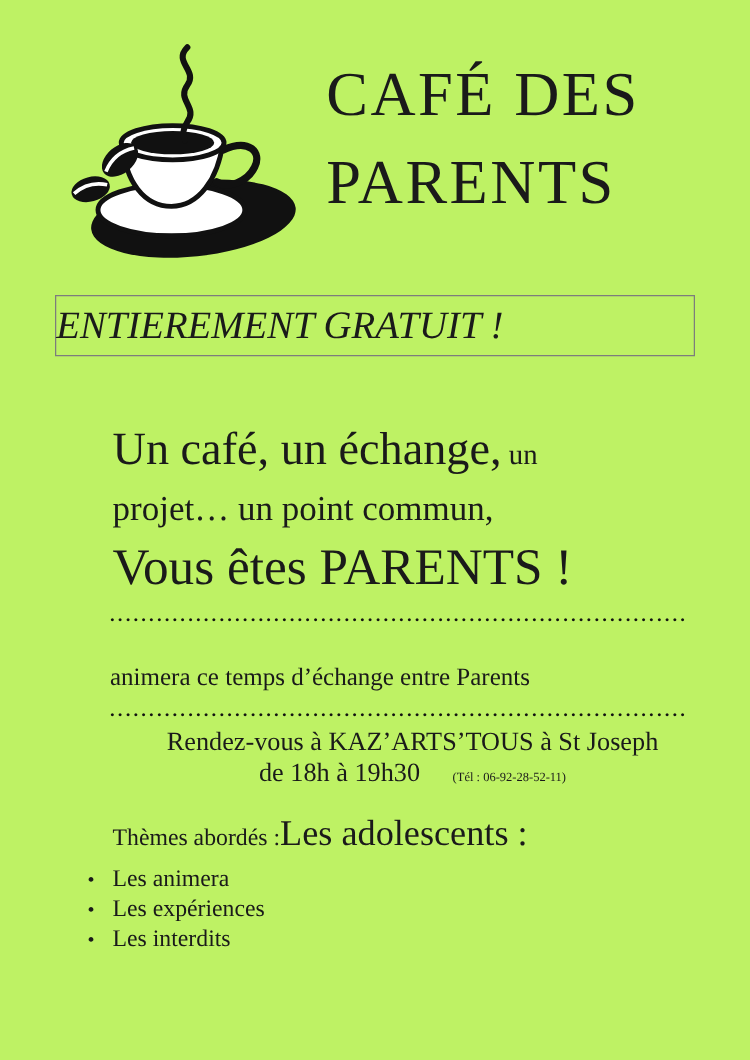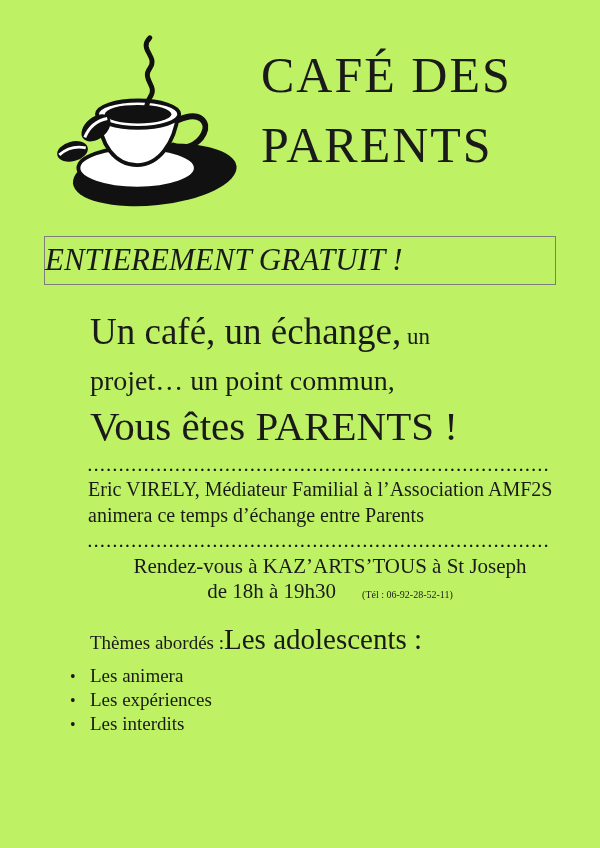--- a/index.html
+++ b/index.html
@@ -25,21 +25,21 @@
   .banner{
     margin:14px 44px 0 44px;
     border:1px solid #7d7d7d;
     text-align:left;
     font-style:italic;
     font-size:31px;
     line-height:38px;
     padding:4px 0 5px 0;
   }
   
-  .intro{margin:22px 0 0 90px;}
+  .intro{margin:50px 0 0 90px;}
   .intro-line1{font-size:37px;line-height:50px;white-space:nowrap;}
   .intro-line1 .small{font-size:23px;}
   .intro-line2{font-size:28px;line-height:38px;}
   .intro-line3{font-size:41px;line-height:52px;}
   
   .dots{
     margin:8px 0 0 88px;
     width:462px;overflow:hidden;white-space:nowrap;
     font-size:15px;line-height:12px;letter-spacing:2.5px;
     font-weight:700;color:#111;
@@ -106,21 +106,21 @@
     <div class="intro-line1">
       <span class="big">Un café, un échange,</span><span class="small"> un</span>
     </div>
     <div class="intro-line2">projet… un point commun,</div>
     <div class="intro-line3">Vous êtes PARENTS !</div>
   </div>
 
   <div class="dots">..........................................................................................</div>
 
   <p class="mediator">
-    <span>Eric VIRELY, Médiateur Familial à l’Association AMF2S</span><br>
+    <br>
     <span>animera ce temps d’échange entre Parents</span>
   </p>
 
   <div class="dots">..........................................................................................</div>
 
   <div class="meeting">
     <div class="meeting-row">Rendez-vous à KAZ’ARTS’TOUS à St Joseph</div>
     <div class="meeting-row">
       <span>de 18h à 19h30</span><span class="phone">(Tél : 06-92-28-52-11)</span>
     </div>

